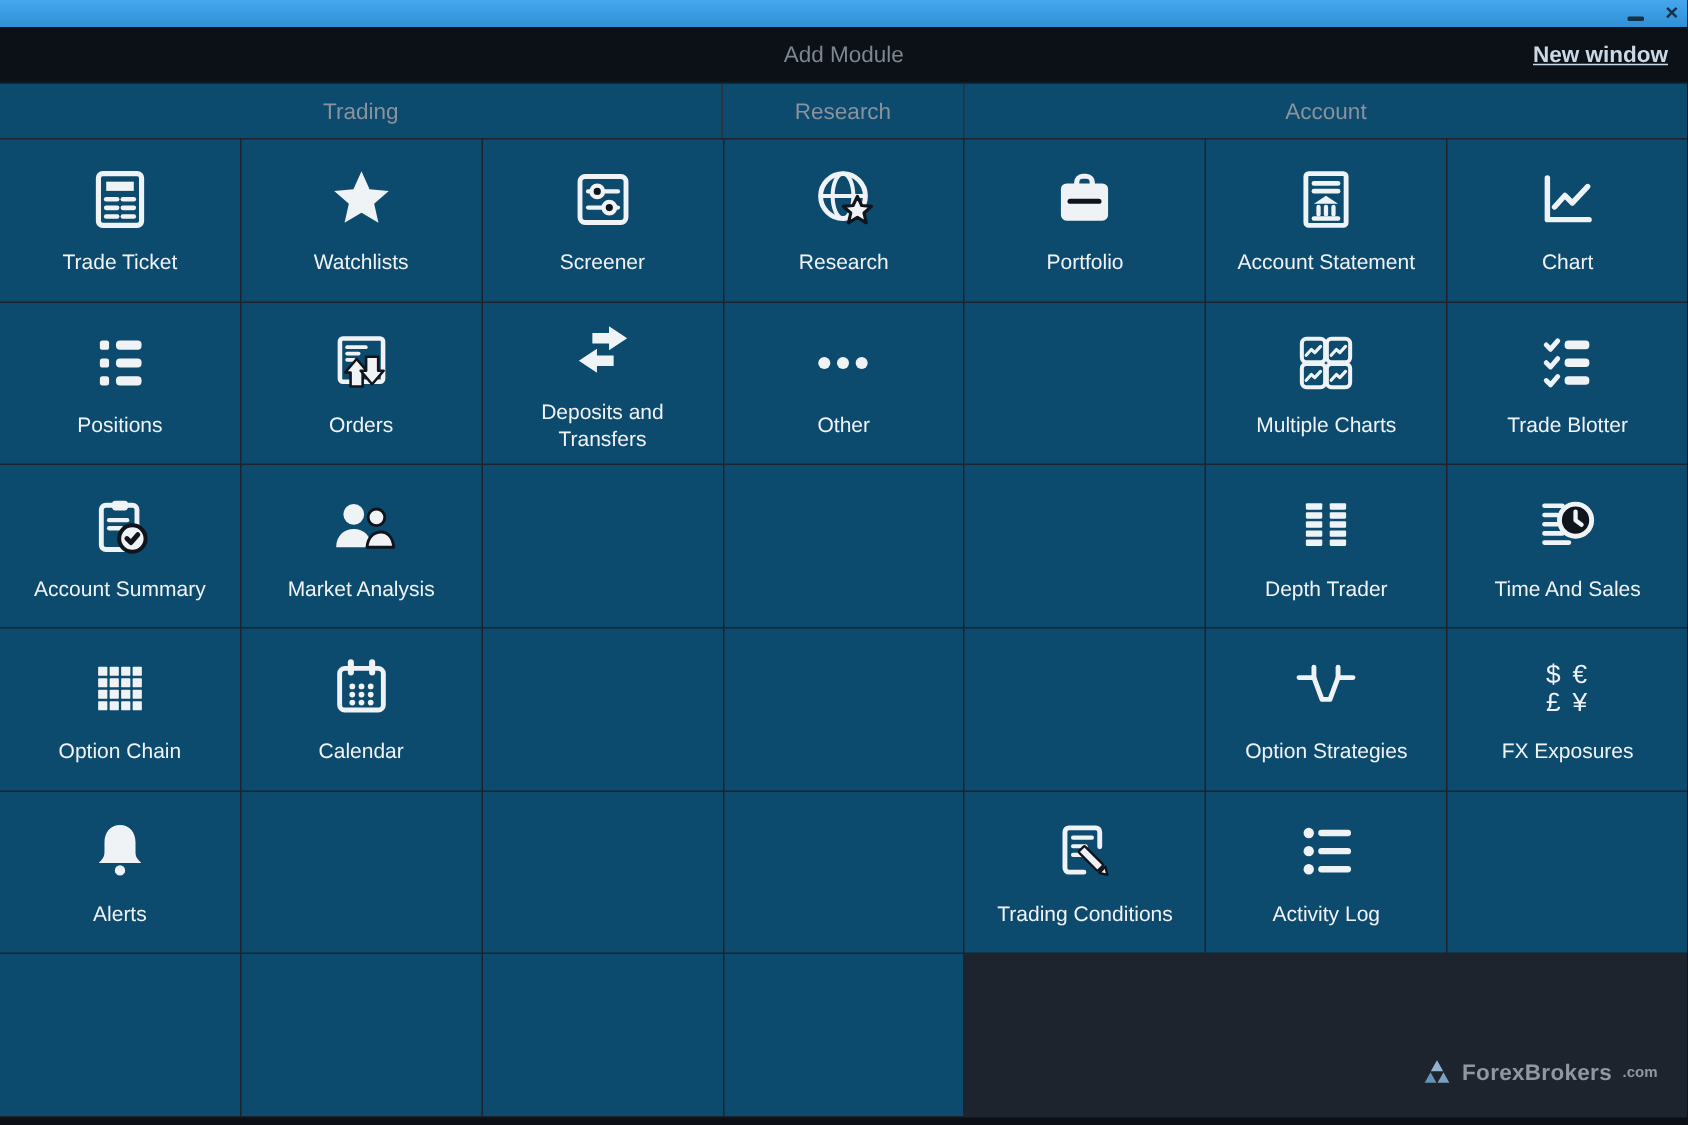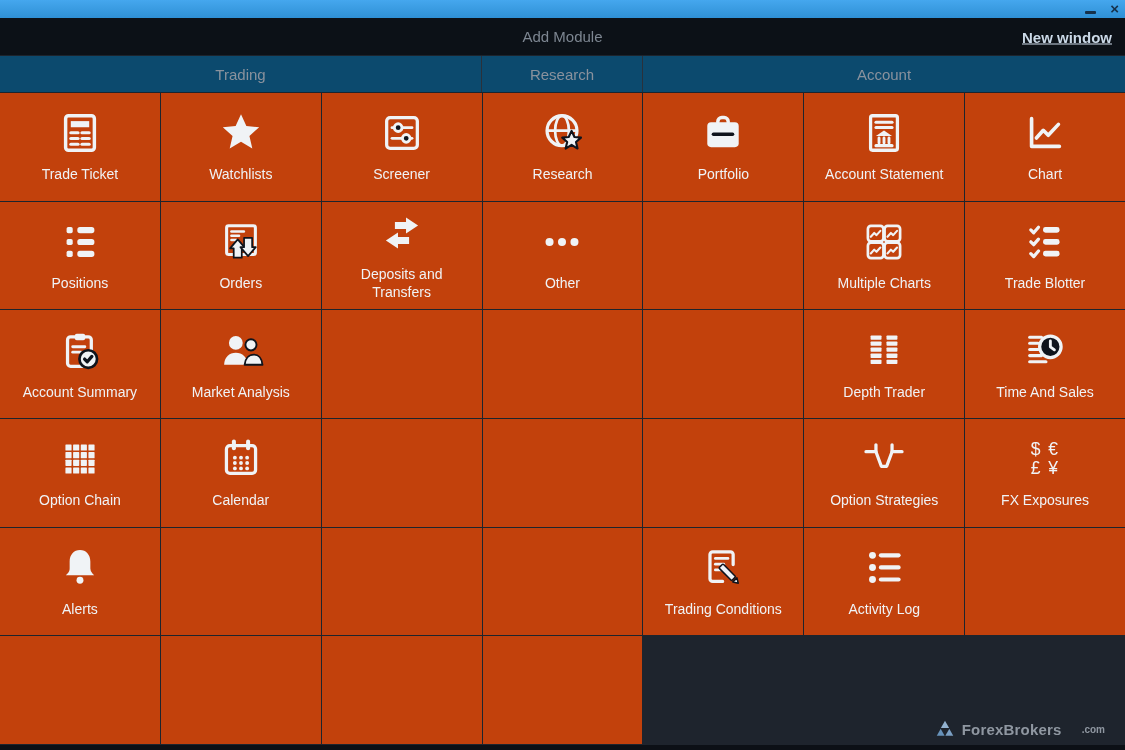--- a/index.html
+++ b/index.html
@@ -21,33 +21,33 @@
   .col-headers{display:flex;height:36px;background:#0c4a6e;border-top:1px solid #1d242d;border-bottom:1px solid #1d242d;justify-content:center;}
   .col-h{display:flex;align-items:center;justify-content:center;color:#8a929d;font-size:15px;}
   .col-h + .col-h{border-left:1px solid #2a313b;}
   .col-h.c0{width:481px;}
   .col-h.c1{width:160px;}
   .col-h.c2{flex:1;}
 
   
   .grid{display:grid;grid-template-columns:repeat(7,1fr);grid-template-rows:repeat(6,1fr);
         gap:1px;background:#1e242d;width:1125px;height:651px;border-bottom:1px solid #1e242d;}
-  .cell{background:#c2410c;display:flex;flex-direction:column;align-items:center;justify-content:center;}
+  .cell{background:#0c4a6e;display:flex;flex-direction:column;align-items:center;justify-content:center;}
   .cell.module{cursor:pointer;}
   .icon{height:48px;display:flex;align-items:center;justify-content:center;color:#f0f3f6;margin-bottom:8px;}
   .icon svg{width:46px;height:46px;display:block;}
   .fxtxt{font-size:17.5px;font-weight:500;line-height:1.12;text-align:center;letter-spacing:1.5px;color:#f0f3f6;}
   .label{color:#f0f3f6;font-size:14px;line-height:1.35;text-align:center;max-width:140px;}
 
   .bottomstrip{height:6px;background:#0c1016;}
 
   
-  .watermark{position:absolute;right:20px;bottom:10px;display:flex;align-items:center;gap:6px;opacity:.92;justify-content:flex-end;}
+  .watermark{position:absolute;right:20px;bottom:24px;display:flex;align-items:center;gap:6px;opacity:.92;justify-content:flex-end;}
   .wm-brand{color:#99a1ab;font-size:15px;font-weight:700;letter-spacing:.2px;}
-  .wm-tld{color:#99a1ab;font-size:10px;font-weight:700;margin-left:14px;}
+  .wm-tld{color:#99a1ab;font-size:10px;font-weight:700;margin-left:1px;}
 </style>
 </head>
 <body>
 
 <div class="app">
 
   <div class="titlebar">
     <div class="win-controls">
       <div class="win-min"></div>
       <div class="win-close">×</div>

